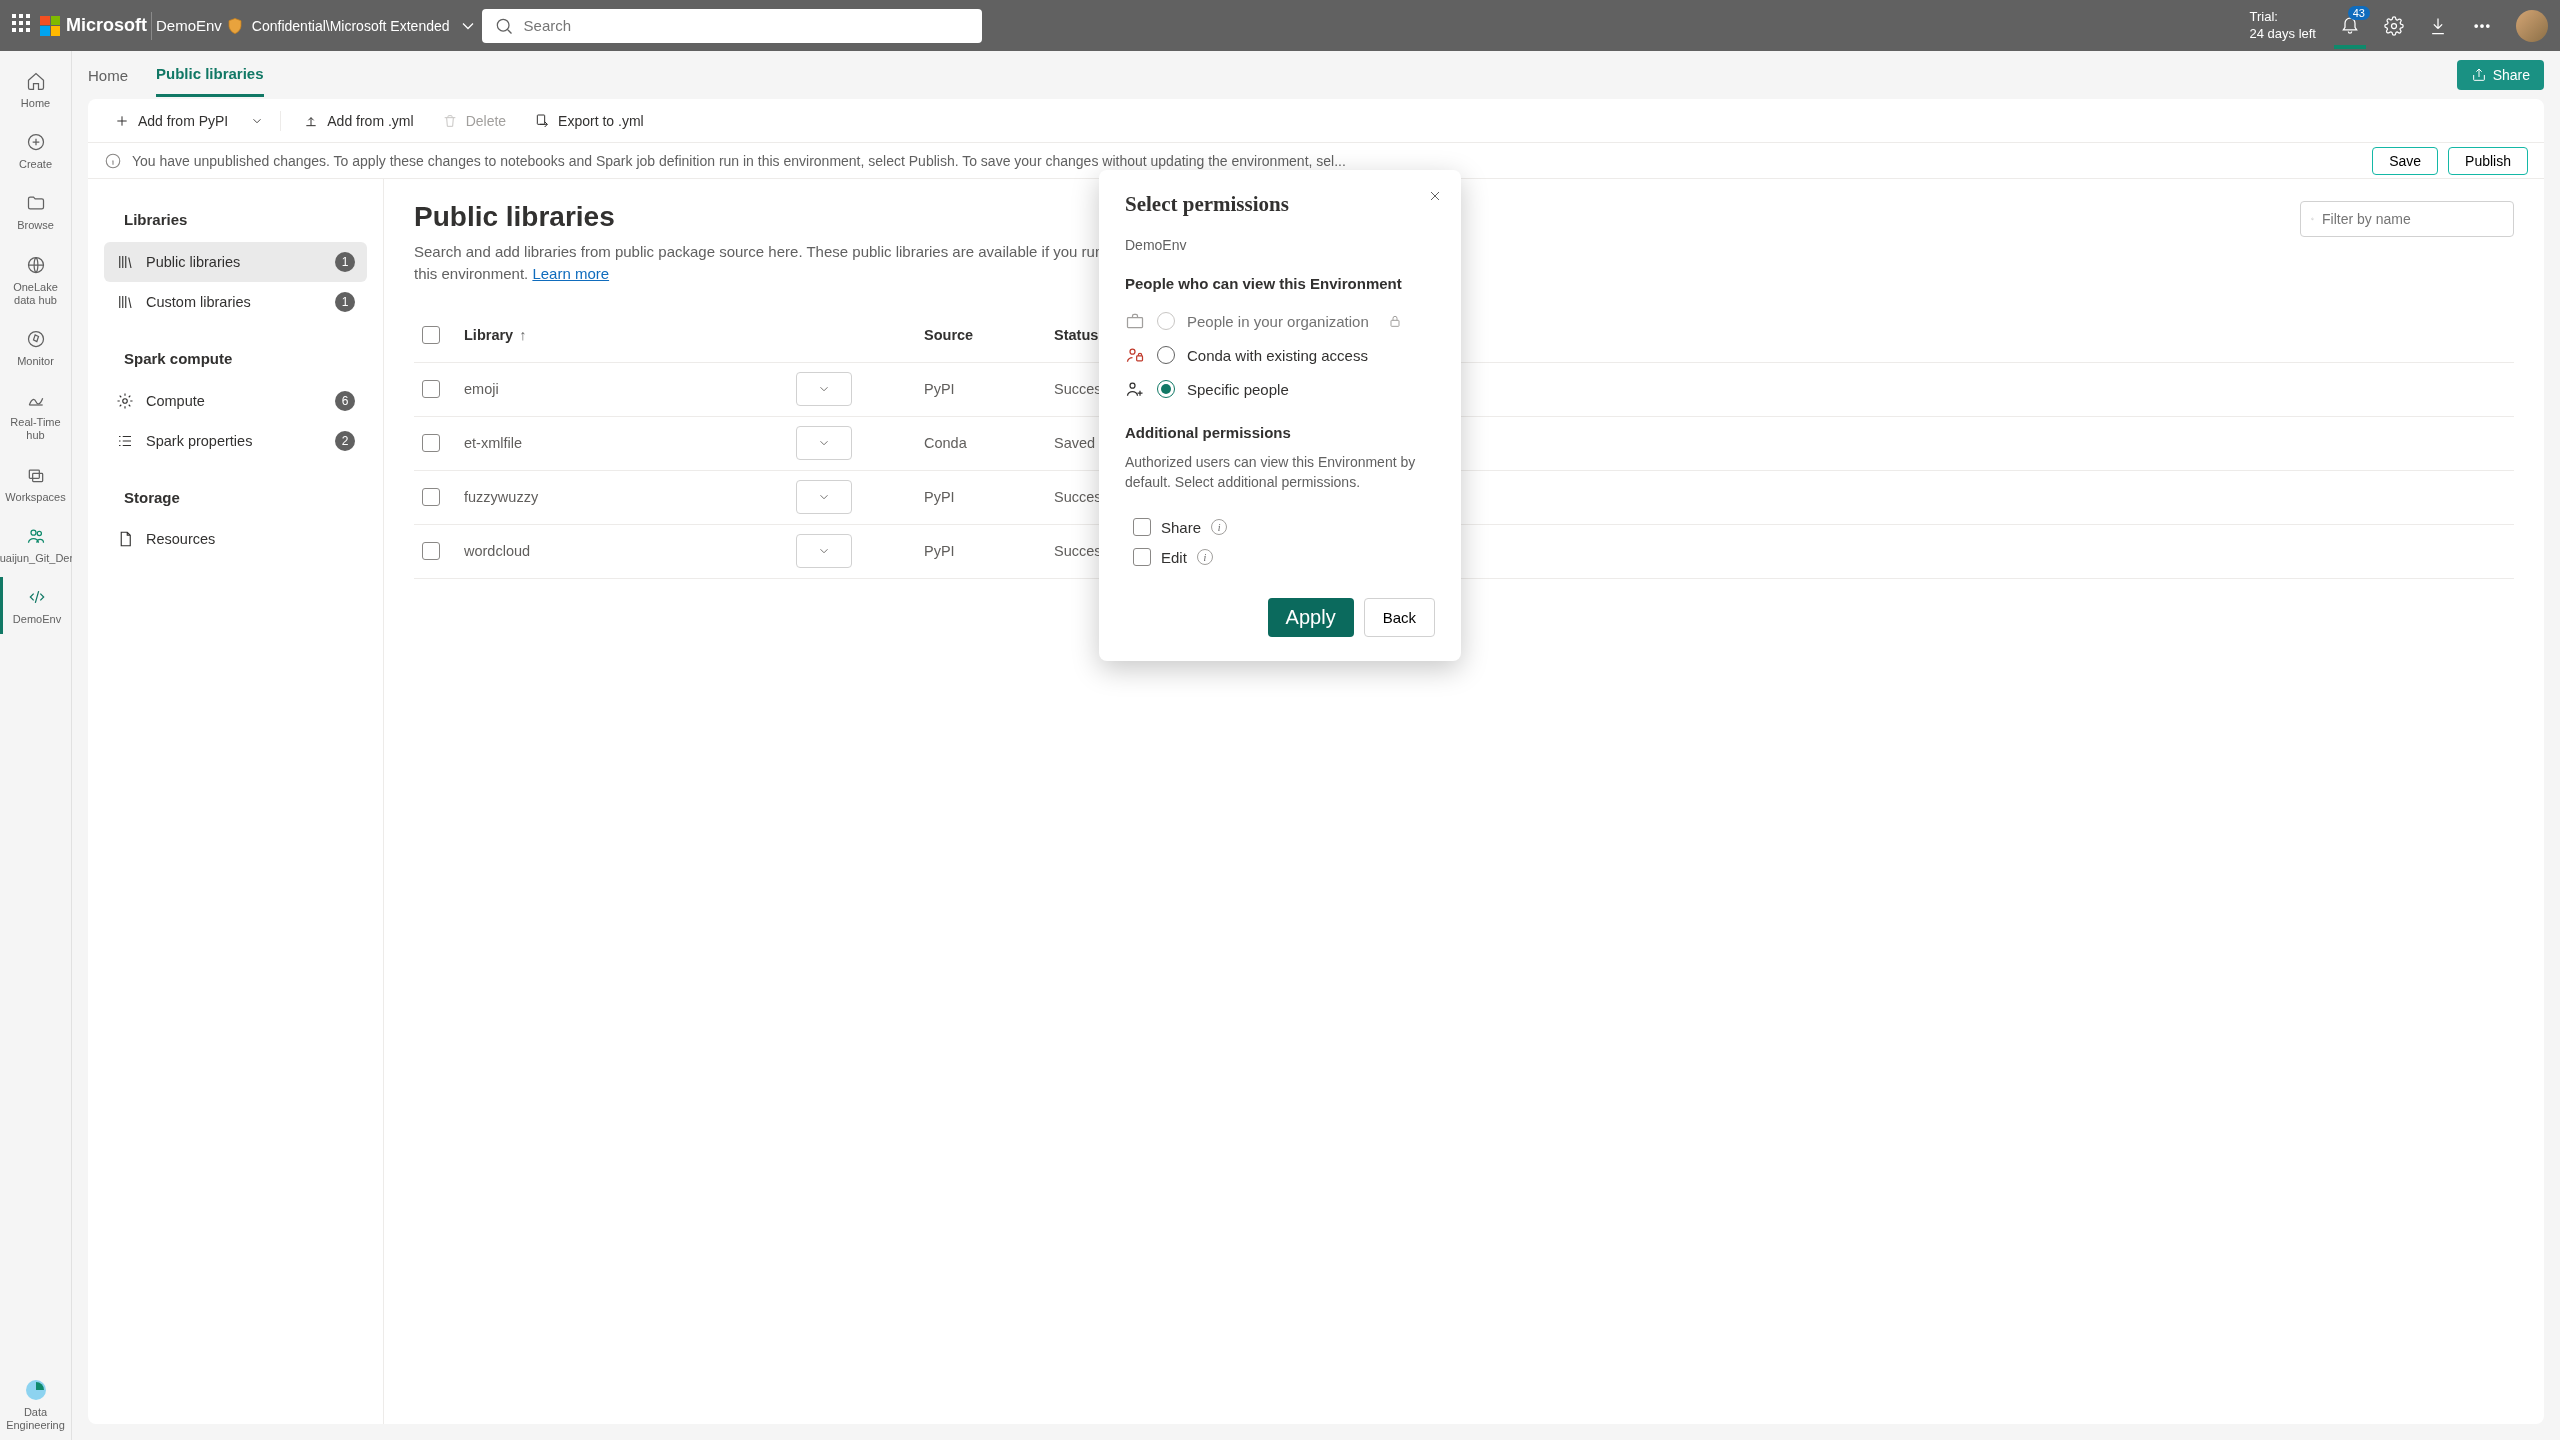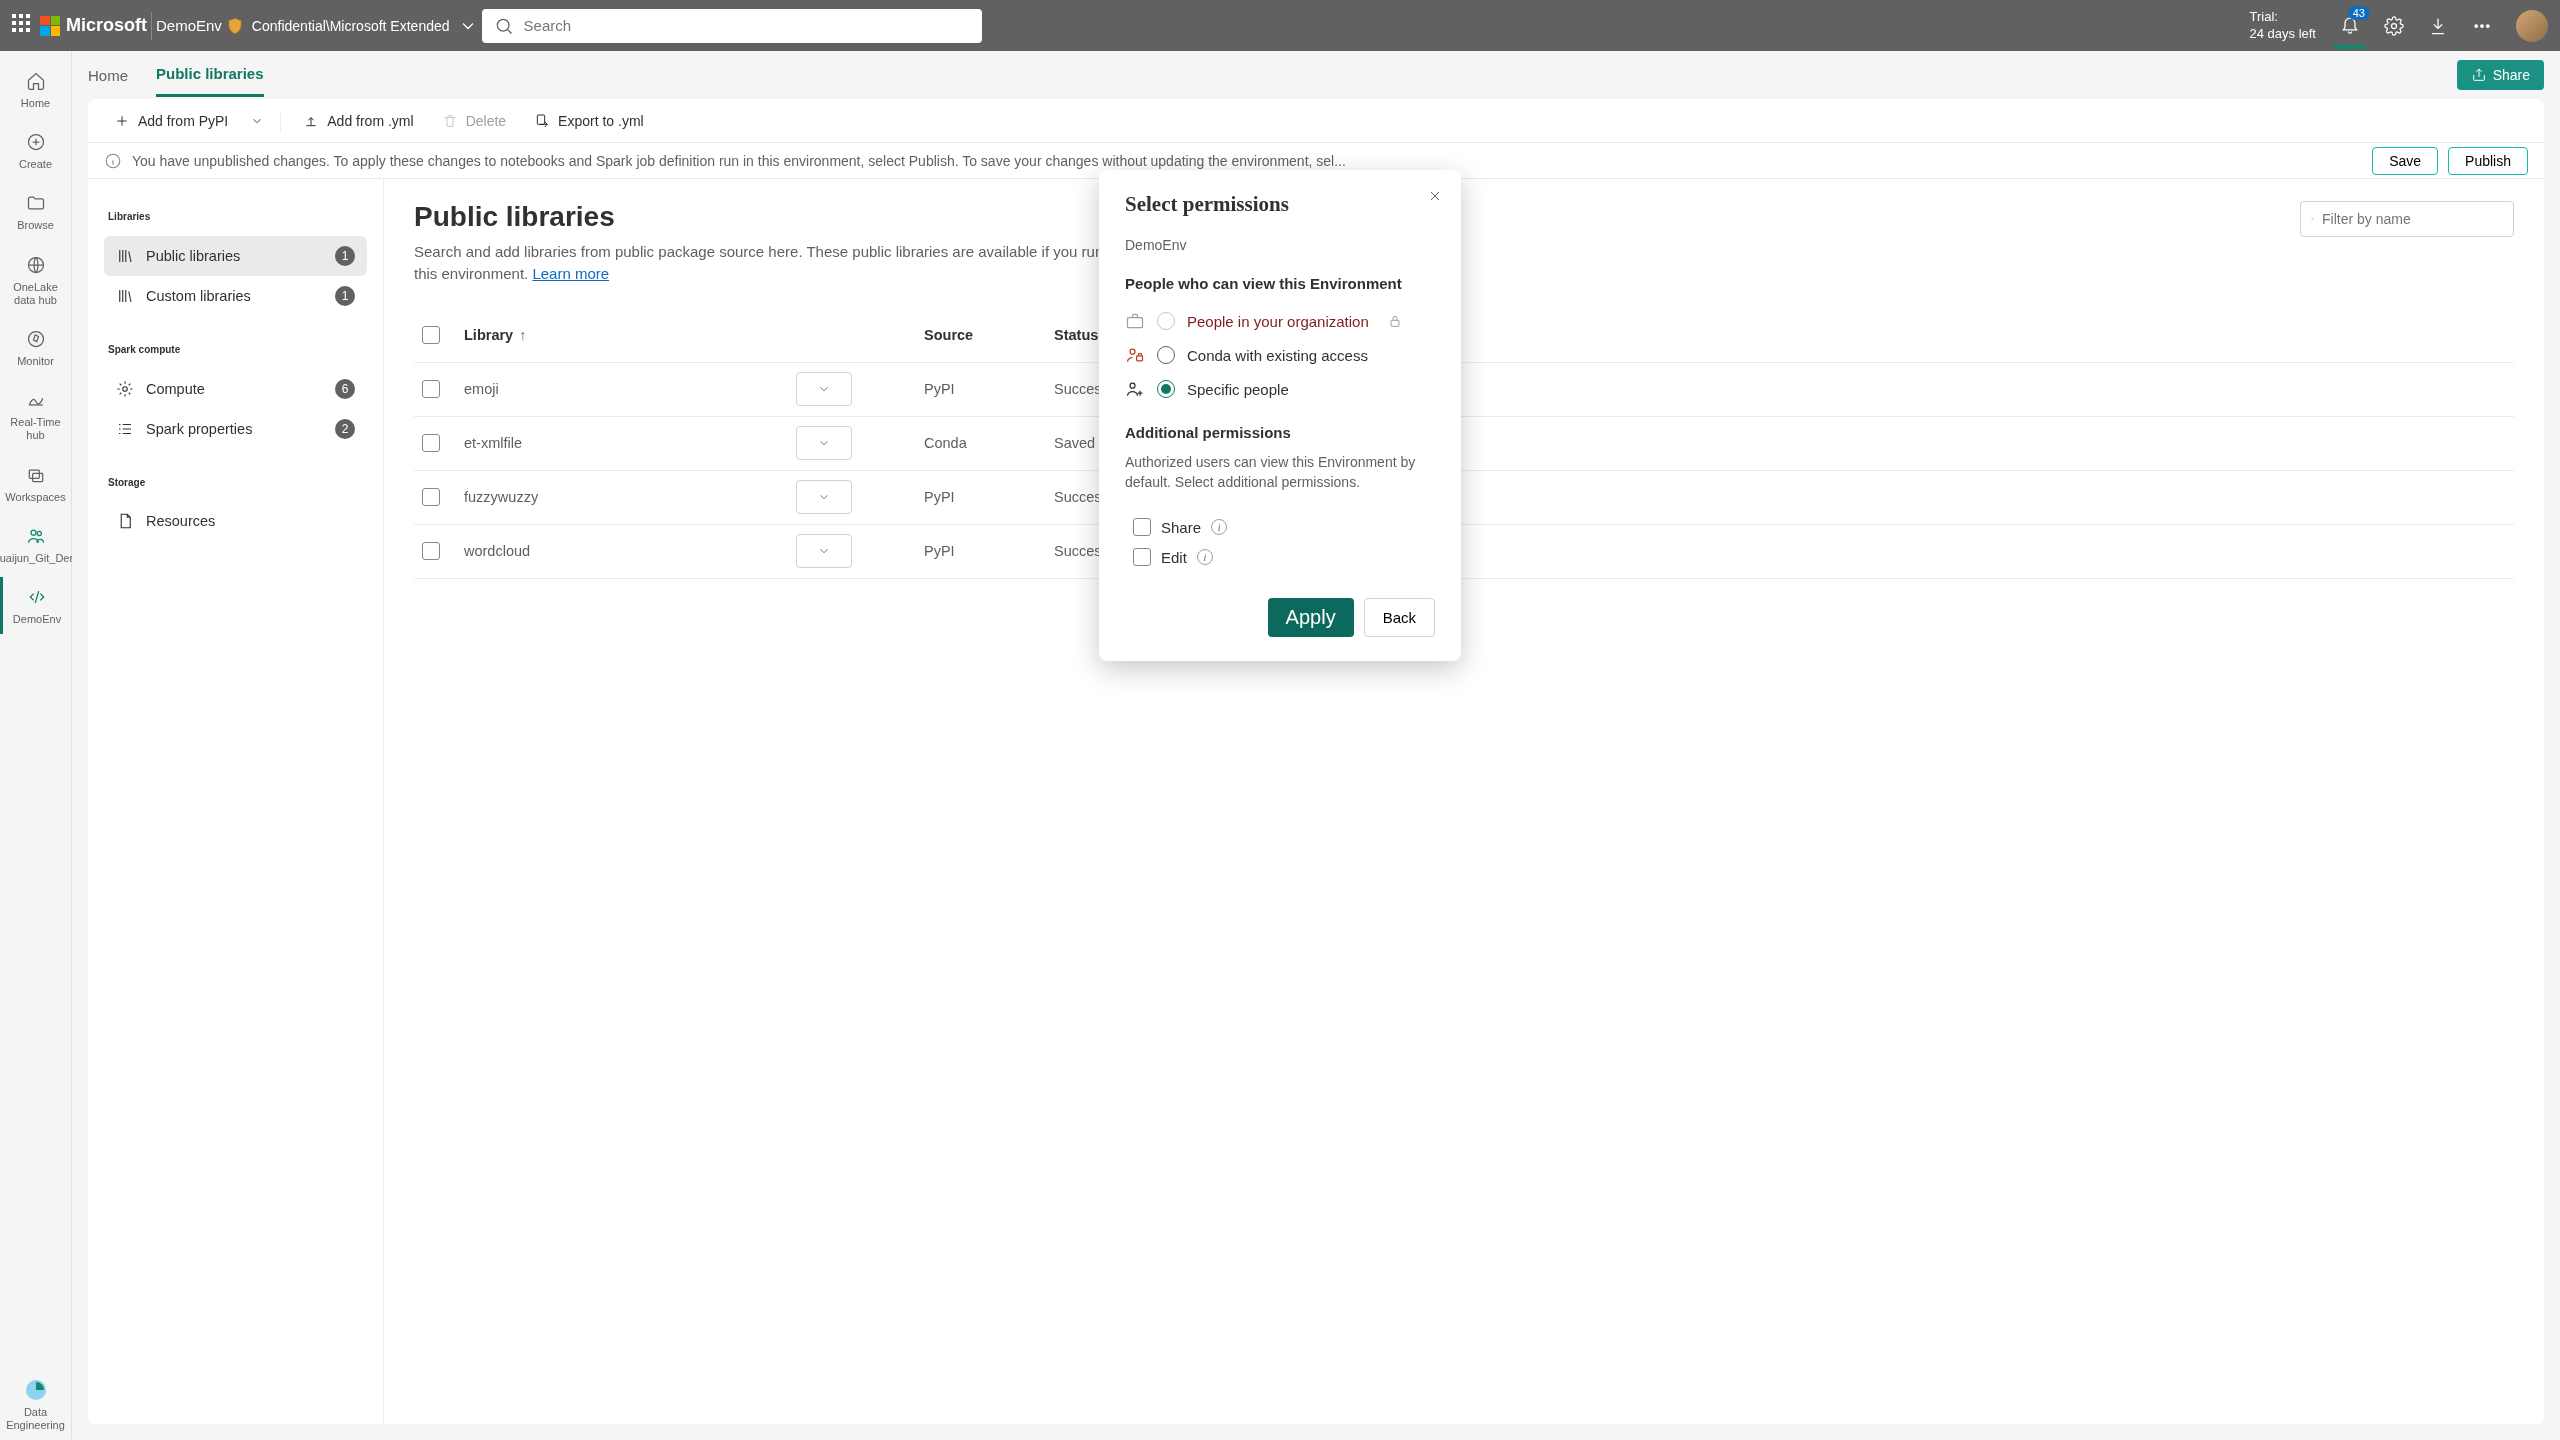--- a/index.html
+++ b/index.html
@@ -45,21 +45,21 @@
 .toolbar { height: 44px; display: flex; align-items: center; padding: 0 16px; gap: 8px; border-bottom: 1px solid #edebe9; }
 .tb-btn { display: flex; align-items: center; gap: 8px; padding: 6px 10px; border: none; background: transparent; font-size: 14px; color: #323130; cursor: pointer; border-radius: 4px; }
 .tb-btn.disabled { color: #a19f9d; }
 .tb-sep { width: 1px; height: 20px; background: #edebe9; margin: 0 4px; }
 .banner { height: 36px; display: flex; align-items: center; padding: 0 16px; gap: 10px; border-bottom: 1px solid #edebe9; font-size: 14px; color: #616161; }
 .banner-text { flex: 1; white-space: nowrap; overflow: hidden; text-overflow: ellipsis; }
 .banner-btn { border: 1px solid #14b8a6; background: #fff; padding: 5px 16px; border-radius: 4px; font-size: 14px; cursor: pointer; }
 
 .body-split { flex: 1; display: flex; }
 .side-nav { width: 296px; border-right: 1px solid #edebe9; padding: 24px 16px; }
-.sn-group-title { font-size: 10px; font-weight: 600; margin: 8px 4px 14px; }
+.sn-group-title { font-size: 15px; font-weight: 600; margin: 8px 20px 14px; }
 .sn-item { display: flex; align-items: center; gap: 12px; padding: 10px 12px; border-radius: 6px; cursor: pointer; font-size: 14.5px; color: #323130; }
 .sn-item.active { background: #eaeaea; }
 .sn-badge { margin-left: auto; background: #616161; color: #fff; border-radius: 10px; min-width: 20px; height: 20px; display: flex; align-items: center; justify-content: center; font-size: 12px; padding: 0 6px; }
 .sn-spacer { height: 20px; }
 
 .lib-main { flex: 1; padding: 22px 30px; }
 .lib-head { display: flex; align-items: flex-start; }
 .lib-title { font-size: 28px; font-weight: 600; margin-bottom: 8px; }
 .lib-desc { font-size: 15px; color: #616161; max-width: 960px; line-height: 1.45; }
 .lib-desc a { color: #0f6cbd; text-decoration: underline; cursor: pointer; }
@@ -75,21 +75,21 @@
 .ver-sel { border: 1px solid #d1d1d1; border-radius: 4px; height: 34px; width: 56px; display: flex; align-items: center; justify-content: center; margin-left: -8px; }
 
 
 .modal-overlay { position: fixed; inset: 0; display: flex; align-items: flex-start; justify-content: center; padding-top: 170px; z-index: 50; }
 .modal { width: 362px; background: #fff; border-radius: 8px; box-shadow: 0 8px 28px rgba(0,0,0,0.22); padding: 22px 26px 24px; position: relative; }
 .modal-close { position: absolute; top: 18px; right: 18px; background: none; border: none; cursor: pointer; color: #616161; }
 .modal h2 { font-size: 21px; font-weight: 600; margin-bottom: 20px; font-family: Liberation Serif, serif; }
 .modal-sub { font-size: 14px; color: #616161; margin-bottom: 22px; }
 .modal h3 { font-size: 15px; font-weight: 600; margin-bottom: 12px; }
 .radio-row { display: flex; align-items: center; gap: 12px; padding: 7px 0; font-size: 15px; }
-.radio-row.disabled { color: #7f1d1d; }
+.radio-row.disabled { color: #737373; }
 .radio { width: 18px; height: 18px; border: 1.5px solid #616161; border-radius: 50%; display: inline-flex; align-items: center; justify-content: center; }
 .radio.disabled { border-color: #c8c6c4; }
 .radio.checked { border-color: #117865; }
 .radio.checked::after { content:''; width: 10px; height: 10px; background: #117865; border-radius: 50%; }
 .perm-icon { width: 20px; height: 20px; display: flex; align-items: center; justify-content: center; }
 .modal-note { font-size: 14px; color: #616161; line-height: 1.4; margin-bottom: 20px; margin-top: 4px; }
 .chk-row { display: flex; align-items: center; gap: 10px; padding: 6px 0; font-size: 15px; }
 .info-i { width: 16px; height: 16px; border: 1px solid #a19f9d; border-radius: 50%; display: inline-flex; align-items: center; justify-content: center; font-size: 10px; color: #616161; font-style: italic; font-family: serif; }
 .modal-footer { display: flex; justify-content: flex-end; gap: 10px; margin-top: 26px; }
 .btn-primary { background: #0b6a5d; color: #fff; border: none; border-radius: 4px; padding: 8px 18px; font-size: 20px; cursor: pointer; }

